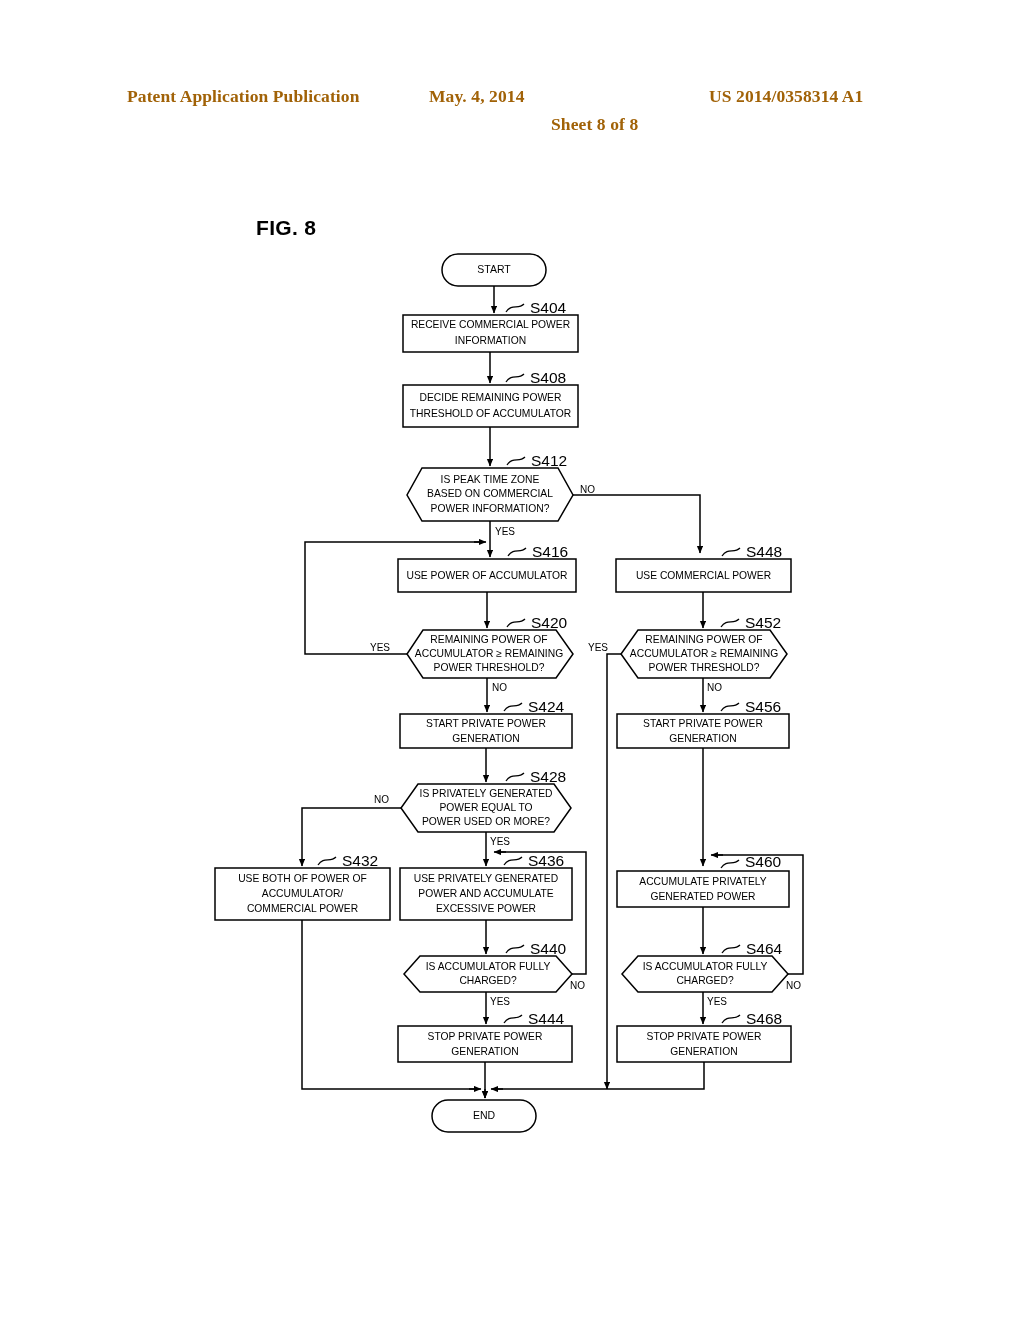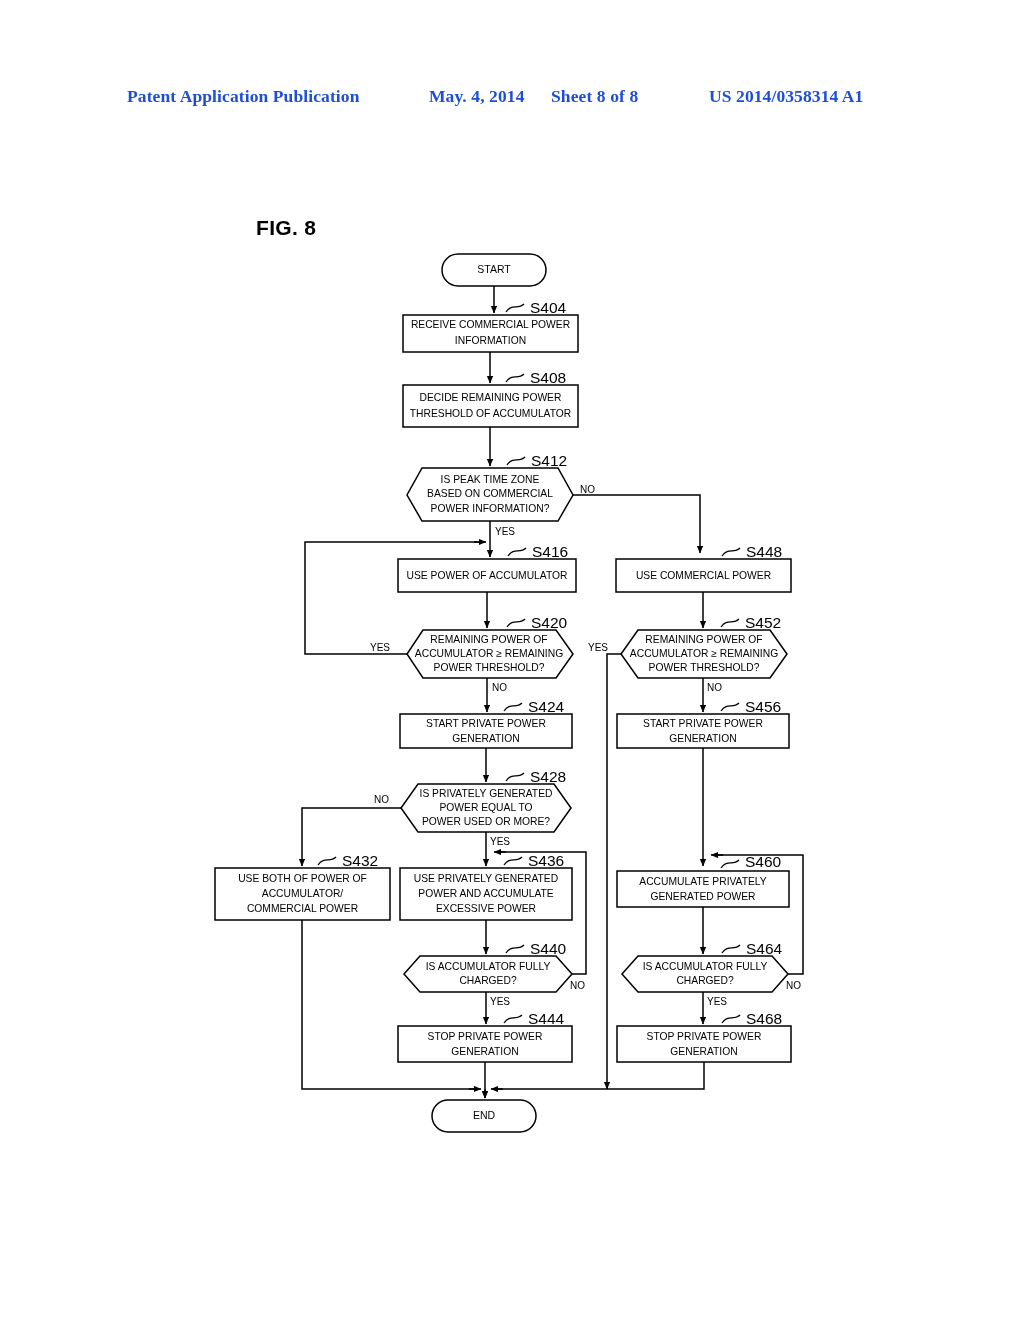--- a/index.html
+++ b/index.html
@@ -25,30 +25,30 @@
   .hdr {
     position: absolute;
     top: 86px;
     left: 0;
     width: 1024px;
     height: 26px;
     font-family: "Liberation Serif", serif;
     font-weight: bold;
     font-size: 17.5px;
     letter-spacing: 0.1px;
-    color: #1d4ed8;
+    color: #a16207;
   }
   .hdr span {
     position: absolute;
     white-space: nowrap;
     top: 0;
   }
   .hdr .h1 { left: 127px; }
   .hdr .h2 { left: 429px; }
-  .hdr .h3 { left: 551px; }
+  .hdr .h3 { left: 551px; margin-top: 28px; }
   .hdr .h4 { left: 709px; }
 
   .figlabel {
     position: absolute;
     left: 256px;
     top: 216px;
     font-family: "Liberation Sans", sans-serif;
     font-weight: bold;
     font-size: 21px;
     letter-spacing: 0.3px;

